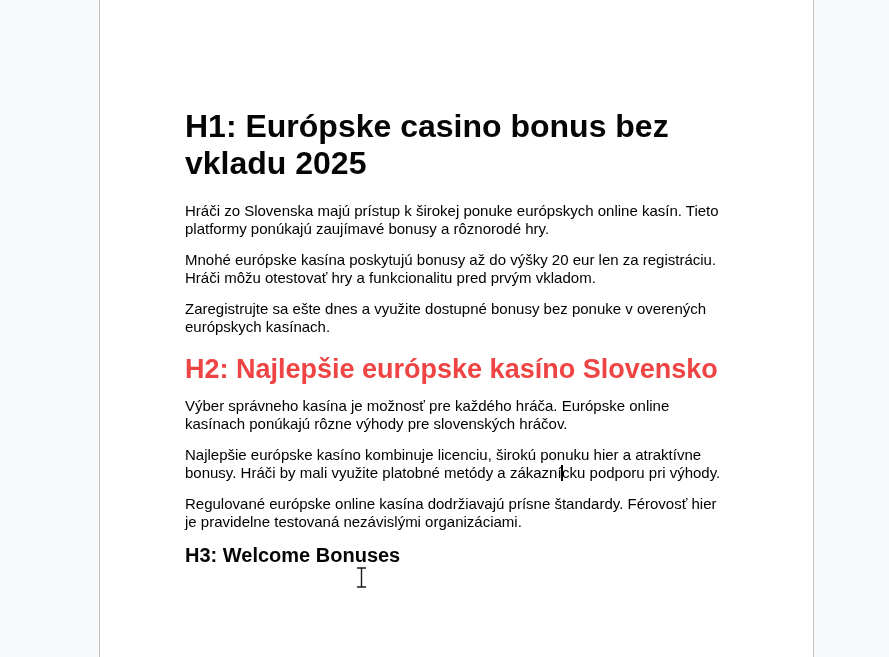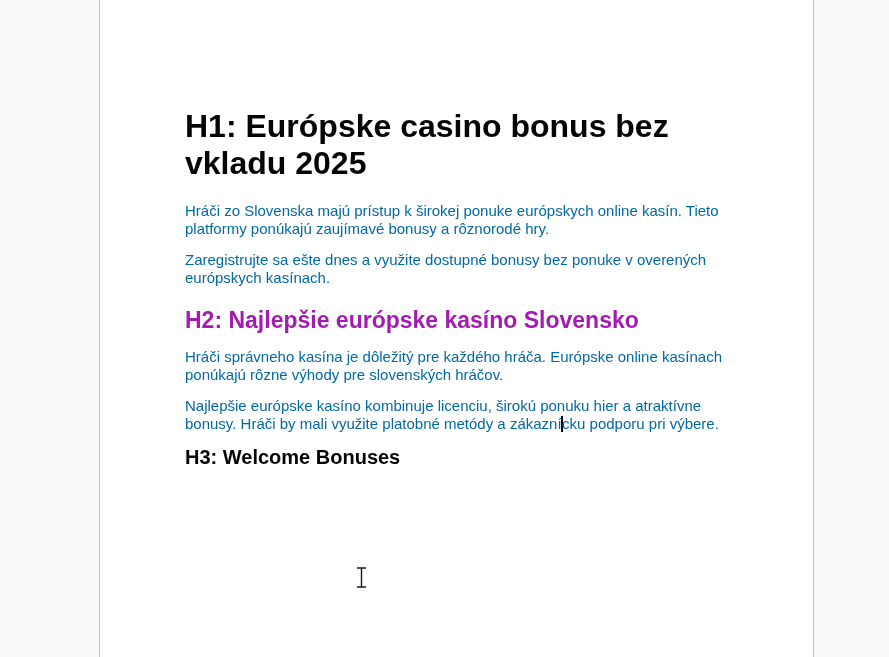--- a/index.html
+++ b/index.html
@@ -35,38 +35,38 @@
   }
   h1.doc-h1 {
     font-size: 32px;
     line-height: 37px;
     font-weight: bold;
     color: #050505;
     margin: 0 0 20px 0;
     letter-spacing: 0;
   }
   h2.doc-h2 {
-    font-size: 23px;
+    font-size: 27px;
     line-height: 28px;
     font-weight: bold;
-    color: #a21caf;
+    color: #ef4444;
     margin: 19px 0 14px 0;
   }
   h3.doc-h3 {
     font-size: 20px;
     line-height: 23px;
     font-weight: bold;
     color: #050505;
     margin: 12px 0 0 0;
   }
   p.doc-p {
     font-size: 15px;
     line-height: 18px;
     margin: 13px 0;
-    color: #0369a1;
+    color: #000000;
   }
   .text-caret {
     display: inline-block;
     width: 1.5px;
     height: 16px;
     background: #000;
     vertical-align: -3px;
     margin: 0 -0.5px;
   }
   .ibeam-cursor {
@@ -84,30 +84,32 @@
 <div class="canvas">
 
   <div class="page">
     <div class="content">
 
       <h1 class="doc-h1">H1: Európske casino bonus bez vkladu 2025</h1>
 
       <p class="doc-p">Hráči zo Slovenska majú prístup k širokej ponuke európskych online kasín. Tieto platformy ponúkajú zaujímavé bonusy a rôznorodé hry.</p>
 
 
+      <p class="doc-p">Mnohé európske kasína poskytujú bonusy až do výšky 20 eur len za registráciu. Hráči môžu otestovať hry a funkcionalitu pred prvým vkladom.</p>
 
       <p class="doc-p">Zaregistrujte sa ešte dnes a využite dostupné bonusy bez ponuke v overených európskych kasínach.</p>
 
       <h2 class="doc-h2">H2: Najlepšie európske kasíno Slovensko</h2>
 
-      <p class="doc-p">Hráči správneho kasína je dôležitý pre každého hráča. Európske online kasínach ponúkajú rôzne výhody pre slovenských hráčov.</p>
+      <p class="doc-p">Výber správneho kasína je možnosť pre každého hráča. Európske online kasínach ponúkajú rôzne výhody pre slovenských hráčov.</p>
 
-      <p class="doc-p"><span>Najlepšie európske kasíno kombinuje licenciu, širokú ponuku hier a atraktívne bonusy. Hráči by mali využite platobné metódy a zákazní</span><span class="text-caret"></span><span>cku podporu pri výbere.</span></p>
+      <p class="doc-p"><span>Najlepšie európske kasíno kombinuje licenciu, širokú ponuku hier a atraktívne bonusy. Hráči by mali využite platobné metódy a zákazní</span><span class="text-caret"></span><span>cku podporu pri výhody.</span></p>
 
 
+      <p class="doc-p">Regulované európske online kasína dodržiavajú prísne štandardy. Férovosť hier je pravidelne testovaná nezávislými organizáciami.</p>
 
       <h3 class="doc-h3">H3: Welcome Bonuses</h3>
 
     </div>
   </div>
 
   <svg class="ibeam-cursor" viewBox="0 0 13 23" width="13" height="23">
     <g stroke="#ffffff" stroke-width="3.4" fill="none" stroke-linecap="round">
       <path d="M2.5 2 H10.5 M6.5 2 V21 M2.5 21 H10.5"></path>
     </g>

